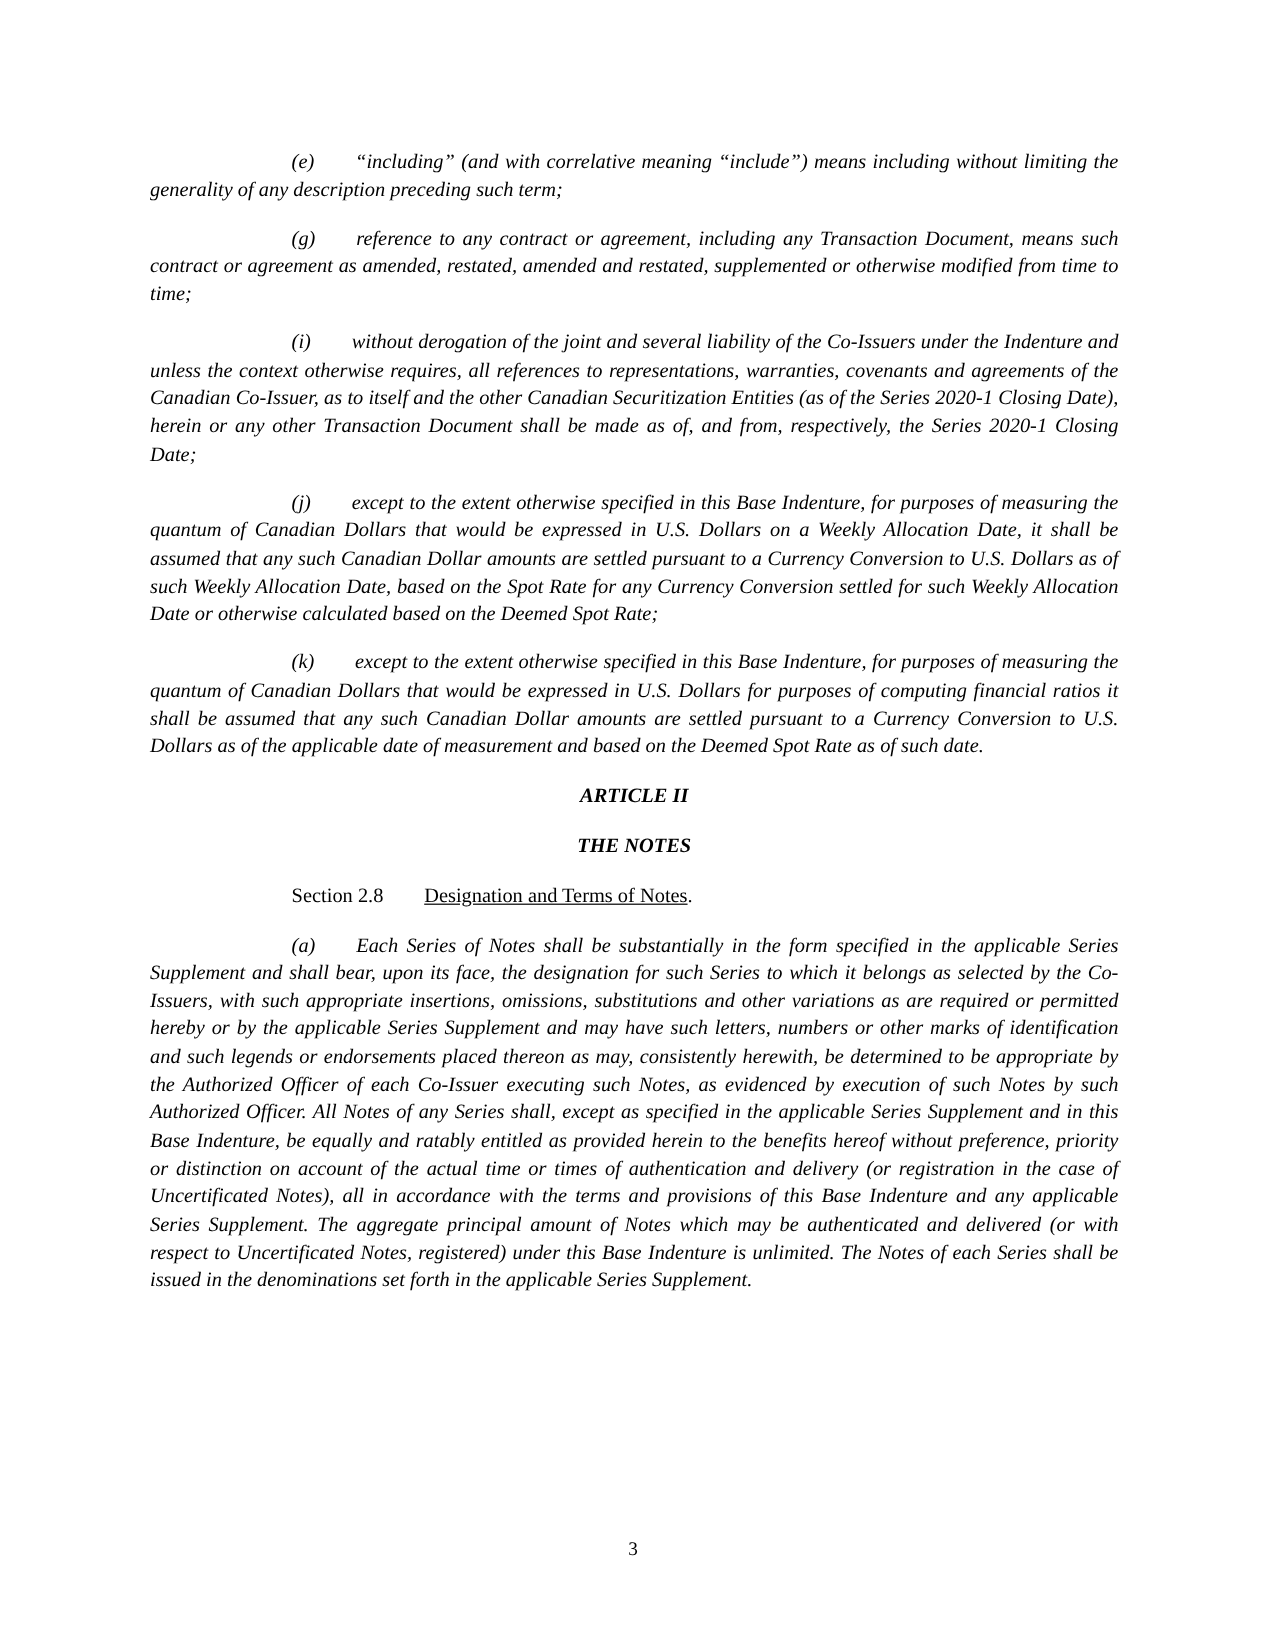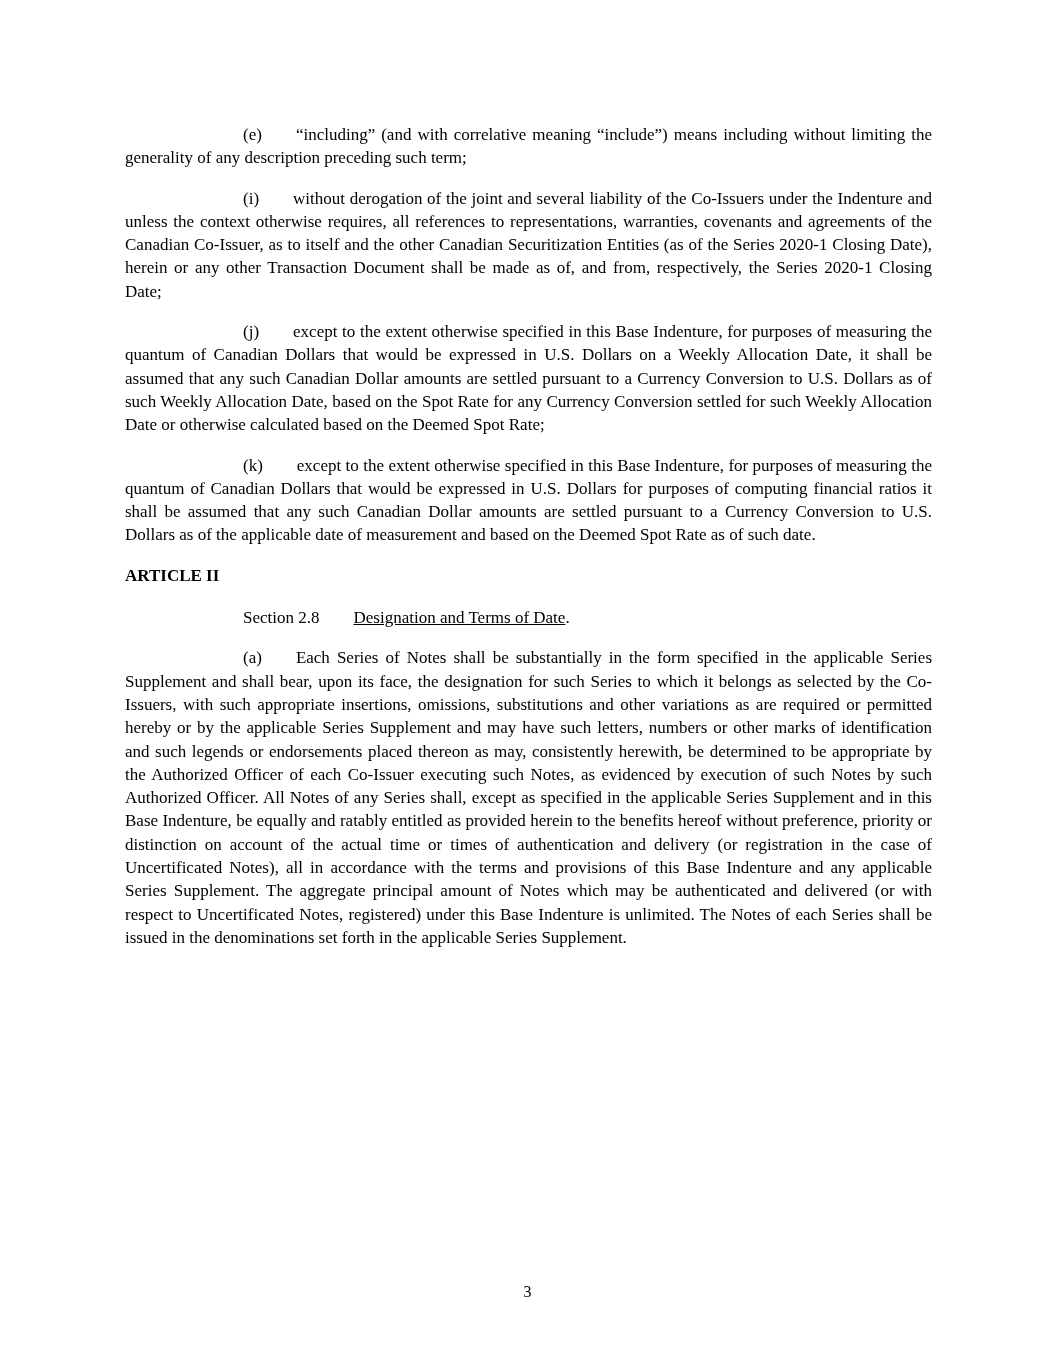--- a/index.html
+++ b/index.html
@@ -21,31 +21,33 @@
     left: 125px;
     top: 123px;
     width: 807px;
   }
   .para {
     font-size: 17px;
     line-height: 23.3px;
     text-align: justify;
     text-indent: 118px;
     margin: 0 0 17px 0;
+    font-style: italic;
   }
   .tab {
     display: inline-block;
     width: 34px;
   }
   .heading {
     font-size: 17px;
     line-height: 23.3px;
     font-weight: bold;
-    text-align: left;
+    text-align: center;
     margin: 0 0 19px 0;
+    font-style: italic;
   }
   .section-line {
     font-size: 17px;
     line-height: 23.3px;
     text-indent: 118px;
     margin: 0 0 17px 0;
   }
   .underline {
     text-decoration: underline;
   }
@@ -61,31 +63,33 @@
 </style>
 </head>
 <body>
 
 <div class="page">
   <div class="content">
 
     <p class="para"><span>(e)</span><span class="tab"></span><span>“including” (and with correlative meaning “include”) means including without limiting the generality of any description preceding such term;</span></p>
 
 
+    <p class="para"><span>(g)</span><span class="tab"></span><span>reference to any contract or agreement, including any Transaction Document, means such contract or agreement as amended, restated, amended and restated, supplemented or otherwise modified from time to time;</span></p>
 
 
     <p class="para"><span>(i)</span><span class="tab"></span><span>without derogation of the joint and several liability of the Co-Issuers under the Indenture and unless the context otherwise requires, all references to representations, warranties, covenants and agreements of the Canadian Co-Issuer, as to itself and the other Canadian Securitization Entities (as of the Series 2020-1 Closing Date), herein or any other Transaction Document shall be made as of, and from, respectively, the Series 2020-1 Closing Date;</span></p>
 
     <p class="para"><span>(j)</span><span class="tab"></span><span>except to the extent otherwise specified in this Base Indenture, for purposes of measuring the quantum of Canadian Dollars that would be expressed in U.S. Dollars on a Weekly Allocation Date, it shall be assumed that any such Canadian Dollar amounts are settled pursuant to a Currency Conversion to U.S. Dollars as of such Weekly Allocation Date, based on the Spot Rate for any Currency Conversion settled for such Weekly Allocation Date or otherwise calculated based on the Deemed Spot Rate;</span></p>
 
     <p class="para"><span>(k)</span><span class="tab"></span><span>except to the extent otherwise specified in this Base Indenture, for purposes of measuring the quantum of Canadian Dollars that would be expressed in U.S. Dollars for purposes of computing financial ratios it shall be assumed that any such Canadian Dollar amounts are settled pursuant to a Currency Conversion to U.S. Dollars as of the applicable date of measurement and based on the Deemed Spot Rate as of such date.</span></p>
 
     <h2 class="heading">ARTICLE II</h2>
 
+    <h2 class="heading">THE NOTES</h2>
 
-    <div class="section-line"><span>Section 2.8</span><span class="tab"></span><span class="underline">Designation and Terms of Date</span><span>.</span></div>
+    <div class="section-line"><span>Section 2.8</span><span class="tab"></span><span class="underline">Designation and Terms of Notes</span><span>.</span></div>
 
     <p class="para"><span>(a)</span><span class="tab"></span><span>Each Series of Notes shall be substantially in the form specified in the applicable Series Supplement and shall bear, upon its face, the designation for such Series to which it belongs as selected by the Co-Issuers, with such appropriate insertions, omissions, substitutions and other variations as are required or permitted hereby or by the applicable Series Supplement and may have such letters, numbers or other marks of identification and such legends or endorsements placed thereon as may, consistently herewith, be determined to be appropriate by the Authorized Officer of each Co-Issuer executing such Notes, as evidenced by execution of such Notes by such Authorized Officer.  All Notes of any Series shall, except as specified in the applicable Series Supplement and in this Base Indenture, be equally and ratably entitled as provided herein to the benefits hereof without preference, priority or distinction on account of the actual time or times of authentication and delivery (or registration in the case of Uncertificated Notes), all in accordance with the terms and provisions of this Base Indenture and any applicable Series Supplement.  The aggregate principal amount of Notes which may be authenticated and delivered (or with respect to Uncertificated Notes, registered) under this Base Indenture is unlimited.  The Notes of each Series shall be issued in the denominations set forth in the applicable Series Supplement.</span></p>
 
   </div>
 
   <div class="page-number">3</div>
 </div>
 
 </body></html>

